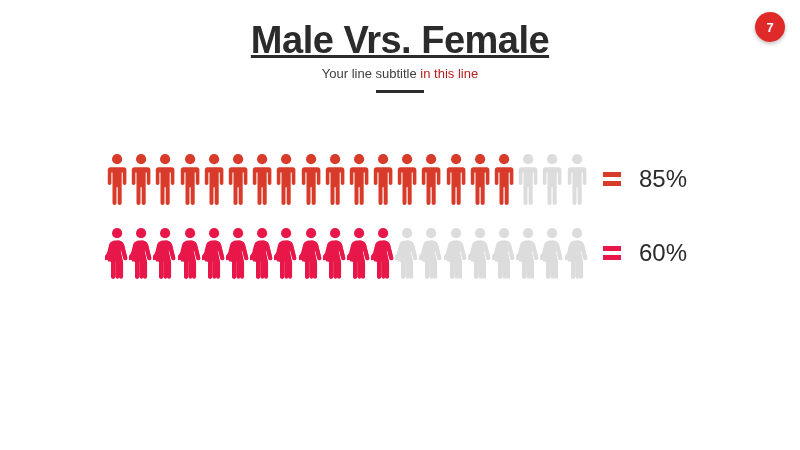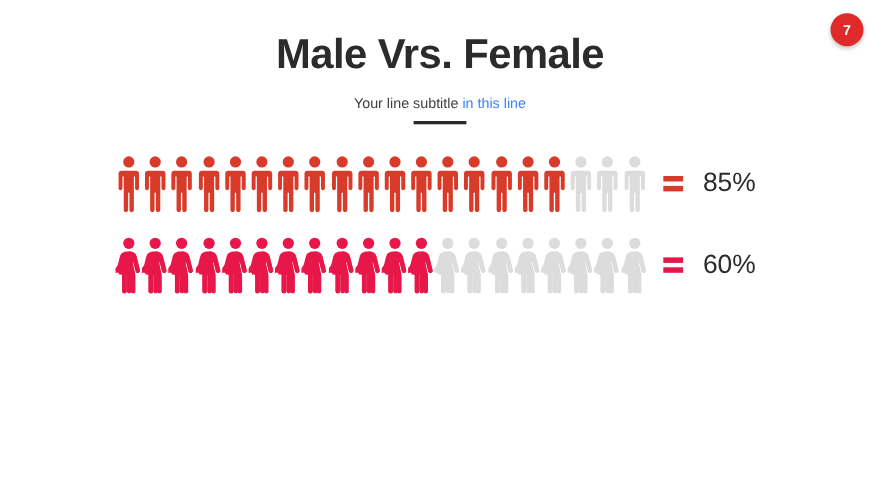--- a/index.html
+++ b/index.html
@@ -41,43 +41,44 @@
     left: 0;
     width: 800px;
     text-align: center;
   }
   #page-title {
     font-size: 38px;
     font-weight: bold;
     color: #2b2b2b;
     letter-spacing: -0.5px;
     line-height: 44px;
-    margin: 14px;
+    margin: 4px;
+    text-decoration: underline;
   }
   #subtitle {
     margin-top: 4px;
     font-size: 13px;
     color: #3d3d3d;
     line-height: 16px;
   }
   #subtitle .accent {
-    color: #3b82f6;
+    color: #b91c1c;
     text-align: center;
   }
   #title-underline {
     margin: 8px auto 0 auto;
     width: 48px;
     height: 3px;
     background: #2b2b2b;
   }
 
   
   #chart-area {
     position: absolute;
-    top: 136px;
+    top: 148px;
     left: 105px;
     width: 610px;
   }
   .icon-row {
     display: flex;
     align-items: center;
     height: 62px;
   }
   .icons {
     display: flex;

